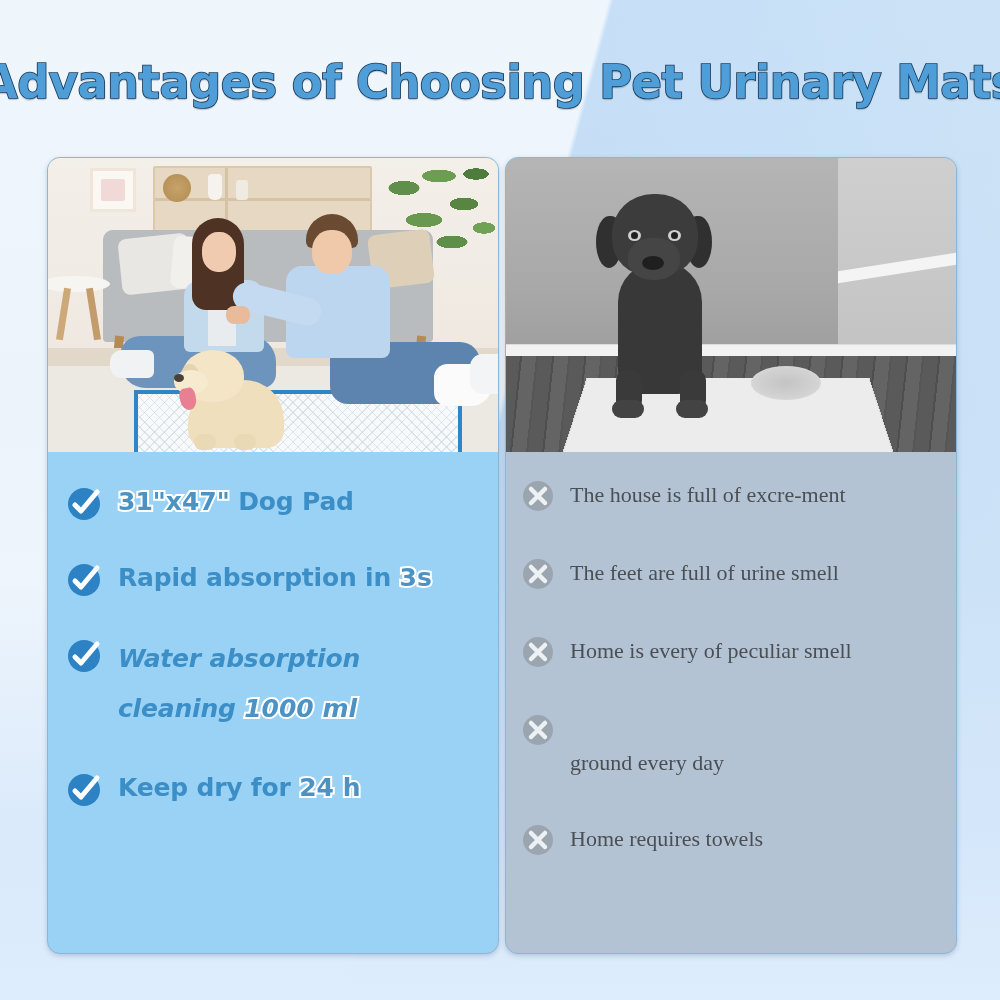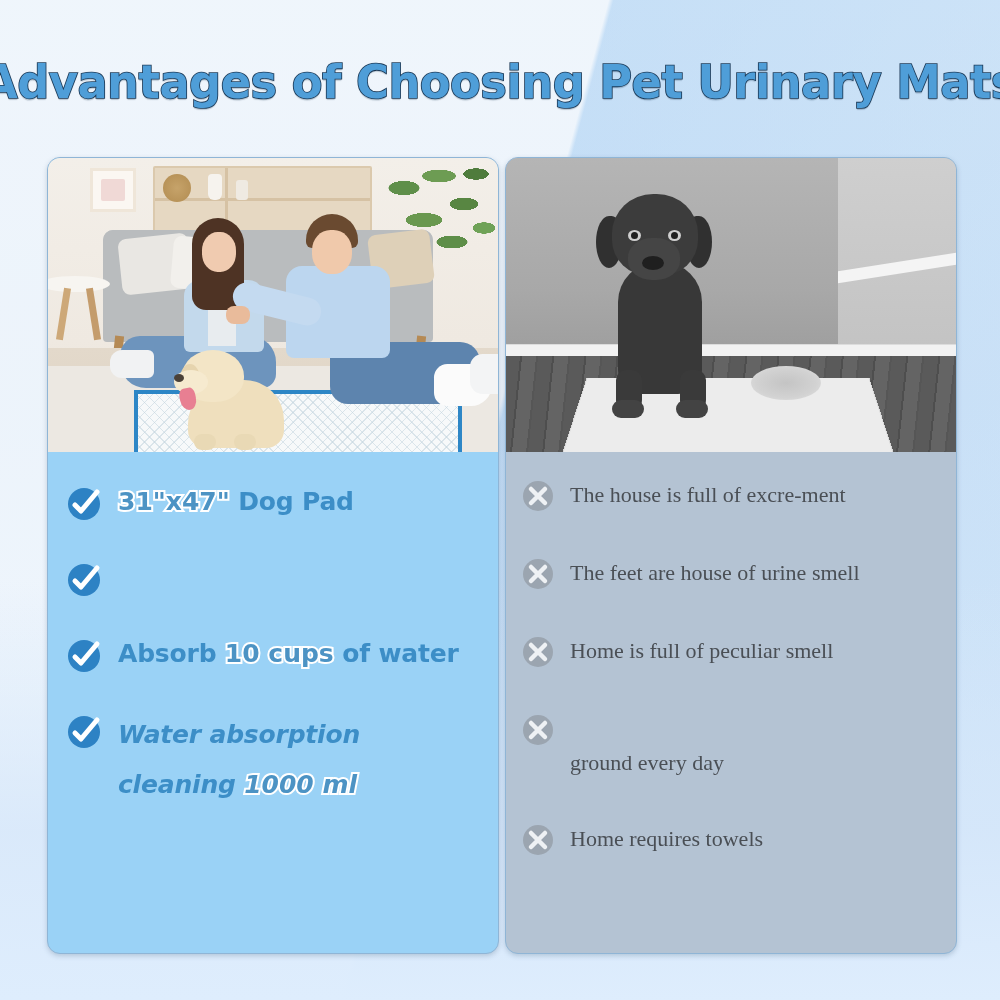--- a/index.html
+++ b/index.html
@@ -237,42 +237,43 @@
         <span class="ltext"><span class="hl">31"x47"</span><span> Dog Pad</span></span>
       </div>
 
       <div class="row">
         <span class="ico">
           <svg viewBox="0 0 40 40">
               <circle cx="20" cy="20" r="16" fill="#2d82c4"></circle>
           <path d="M11 21 L17 27 L33 8" fill="none" stroke="#ffffff" stroke-width="5" stroke-linecap="round" stroke-linejoin="round"></path>
             </svg>
         </span>
-      </div>
-
-      <div class="row">
+        <span class="ltext"><span>Rapid absorption in </span><span class="hl">3s</span></span>
+      </div>
+
+
+      <div class="row two-line">
         <span class="ico">
           <svg viewBox="0 0 40 40">
               <circle cx="20" cy="20" r="16" fill="#2d82c4"></circle>
           <path d="M11 21 L17 27 L33 8" fill="none" stroke="#ffffff" stroke-width="5" stroke-linecap="round" stroke-linejoin="round"></path>
             </svg>
         </span>
-        <span class="ltext"><span>Absorb </span><span class="hl">10 cups</span><span> of water</span></span>
-      </div>
-
-      <div class="row two-line">
+        <span class="ltext"><span>Water absorption</span><br><span>cleaning </span><span class="hl">1000 ml</span></span>
+      </div>
+
+      <div class="row">
         <span class="ico">
           <svg viewBox="0 0 40 40">
               <circle cx="20" cy="20" r="16" fill="#2d82c4"></circle>
           <path d="M11 21 L17 27 L33 8" fill="none" stroke="#ffffff" stroke-width="5" stroke-linecap="round" stroke-linejoin="round"></path>
             </svg>
         </span>
-        <span class="ltext"><span>Water absorption</span><br><span>cleaning </span><span class="hl">1000 ml</span></span>
-      </div>
-
+        <span class="ltext"><span>Keep dry for </span><span class="hl">24 h</span></span>
+      </div>
 
     </div>
   </div>
 
   <div class="panel panel-right">
     <div class="photo">
       <div class="rp">
         <div class="rp-wall"></div>
         <div class="rp-wall2"></div>
         <div class="rp-base"></div>
@@ -313,31 +314,31 @@
         <span class="rtext"><span>The house is full of excre-ment</span></span>
       </div>
 
       <div class="row">
         <span class="ico">
           <svg viewBox="0 0 36 36">
               <circle cx="18" cy="18" r="15" fill="#9ba5b0"></circle>
           <path d="M11 11 L25 25 M25 11 L11 25" stroke="#eef1f4" stroke-width="4.5" stroke-linecap="round"></path>
             </svg>
         </span>
-        <span class="rtext"><span>The feet are house of urine smell</span></span>
-      </div>
-
-      <div class="row">
-        <span class="ico">
-          <svg viewBox="0 0 36 36">
-              <circle cx="18" cy="18" r="15" fill="#9ba5b0"></circle>
-          <path d="M11 11 L25 25 M25 11 L11 25" stroke="#eef1f4" stroke-width="4.5" stroke-linecap="round"></path>
-            </svg>
-        </span>
-        <span class="rtext"><span>Home is full of peculiar smell</span></span>
+        <span class="rtext"><span>The feet are full of urine smell</span></span>
+      </div>
+
+      <div class="row">
+        <span class="ico">
+          <svg viewBox="0 0 36 36">
+              <circle cx="18" cy="18" r="15" fill="#9ba5b0"></circle>
+          <path d="M11 11 L25 25 M25 11 L11 25" stroke="#eef1f4" stroke-width="4.5" stroke-linecap="round"></path>
+            </svg>
+        </span>
+        <span class="rtext"><span>Home is every of peculiar smell</span></span>
       </div>
 
       <div class="row">
         <span class="ico">
           <svg viewBox="0 0 36 36">
               <circle cx="18" cy="18" r="15" fill="#9ba5b0"></circle>
           <path d="M11 11 L25 25 M25 11 L11 25" stroke="#eef1f4" stroke-width="4.5" stroke-linecap="round"></path>
             </svg>
         </span>
         <span class="rtext"><br><span>ground every day</span></span>

